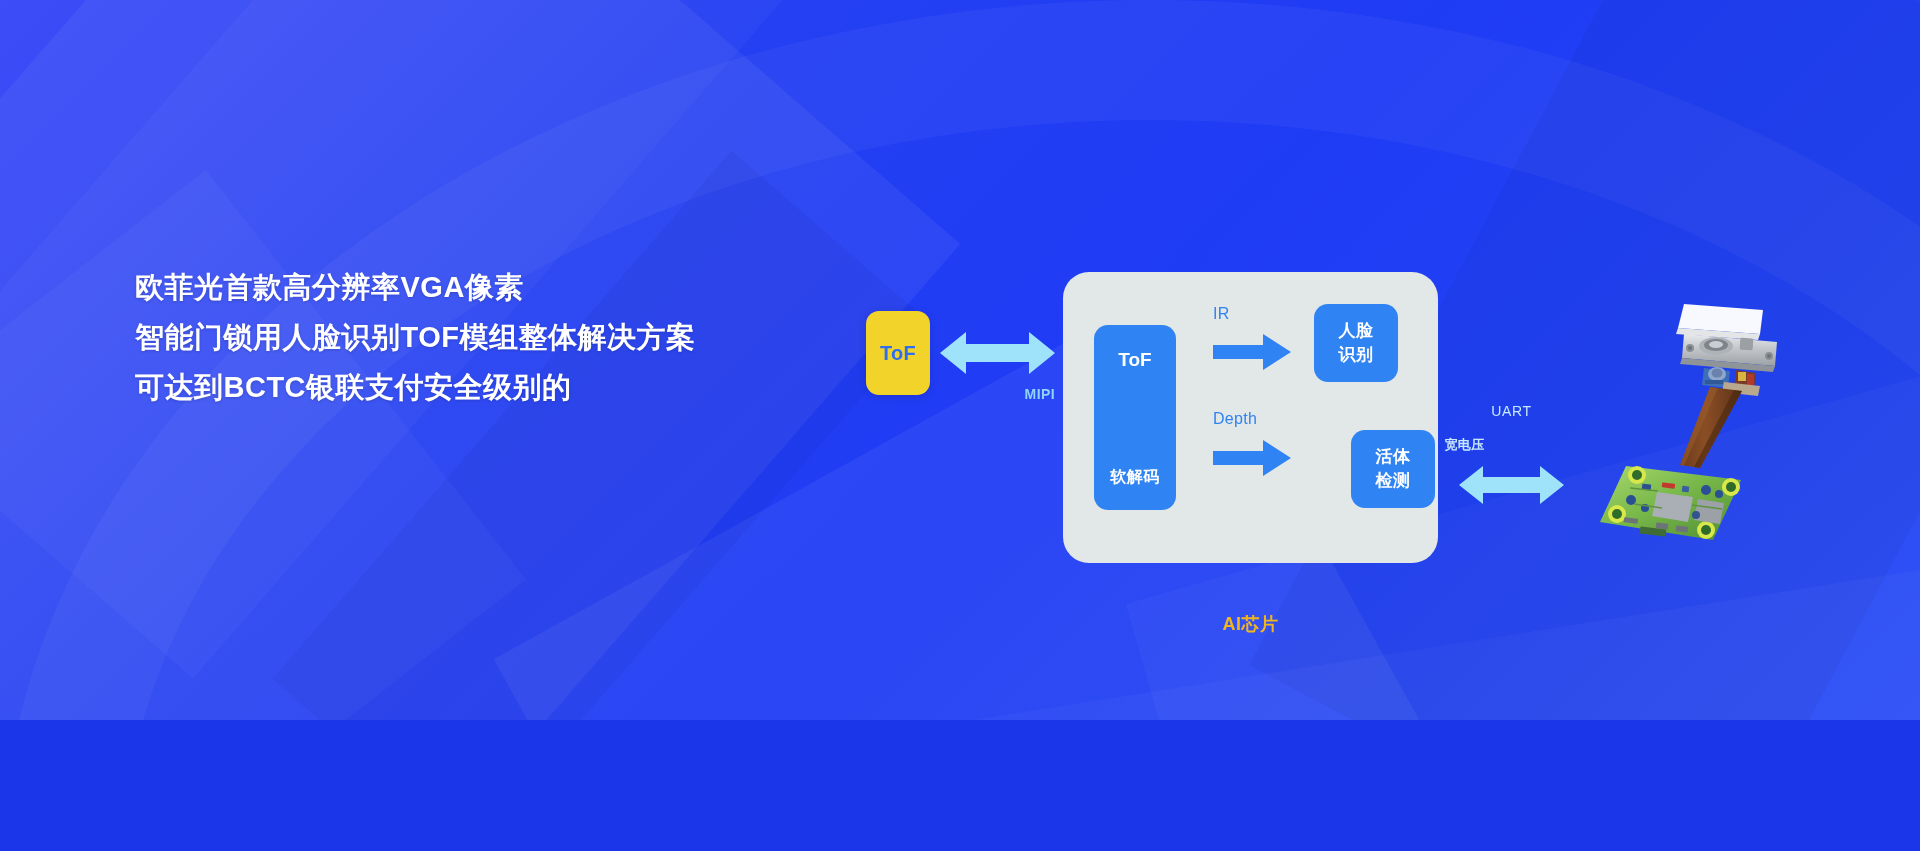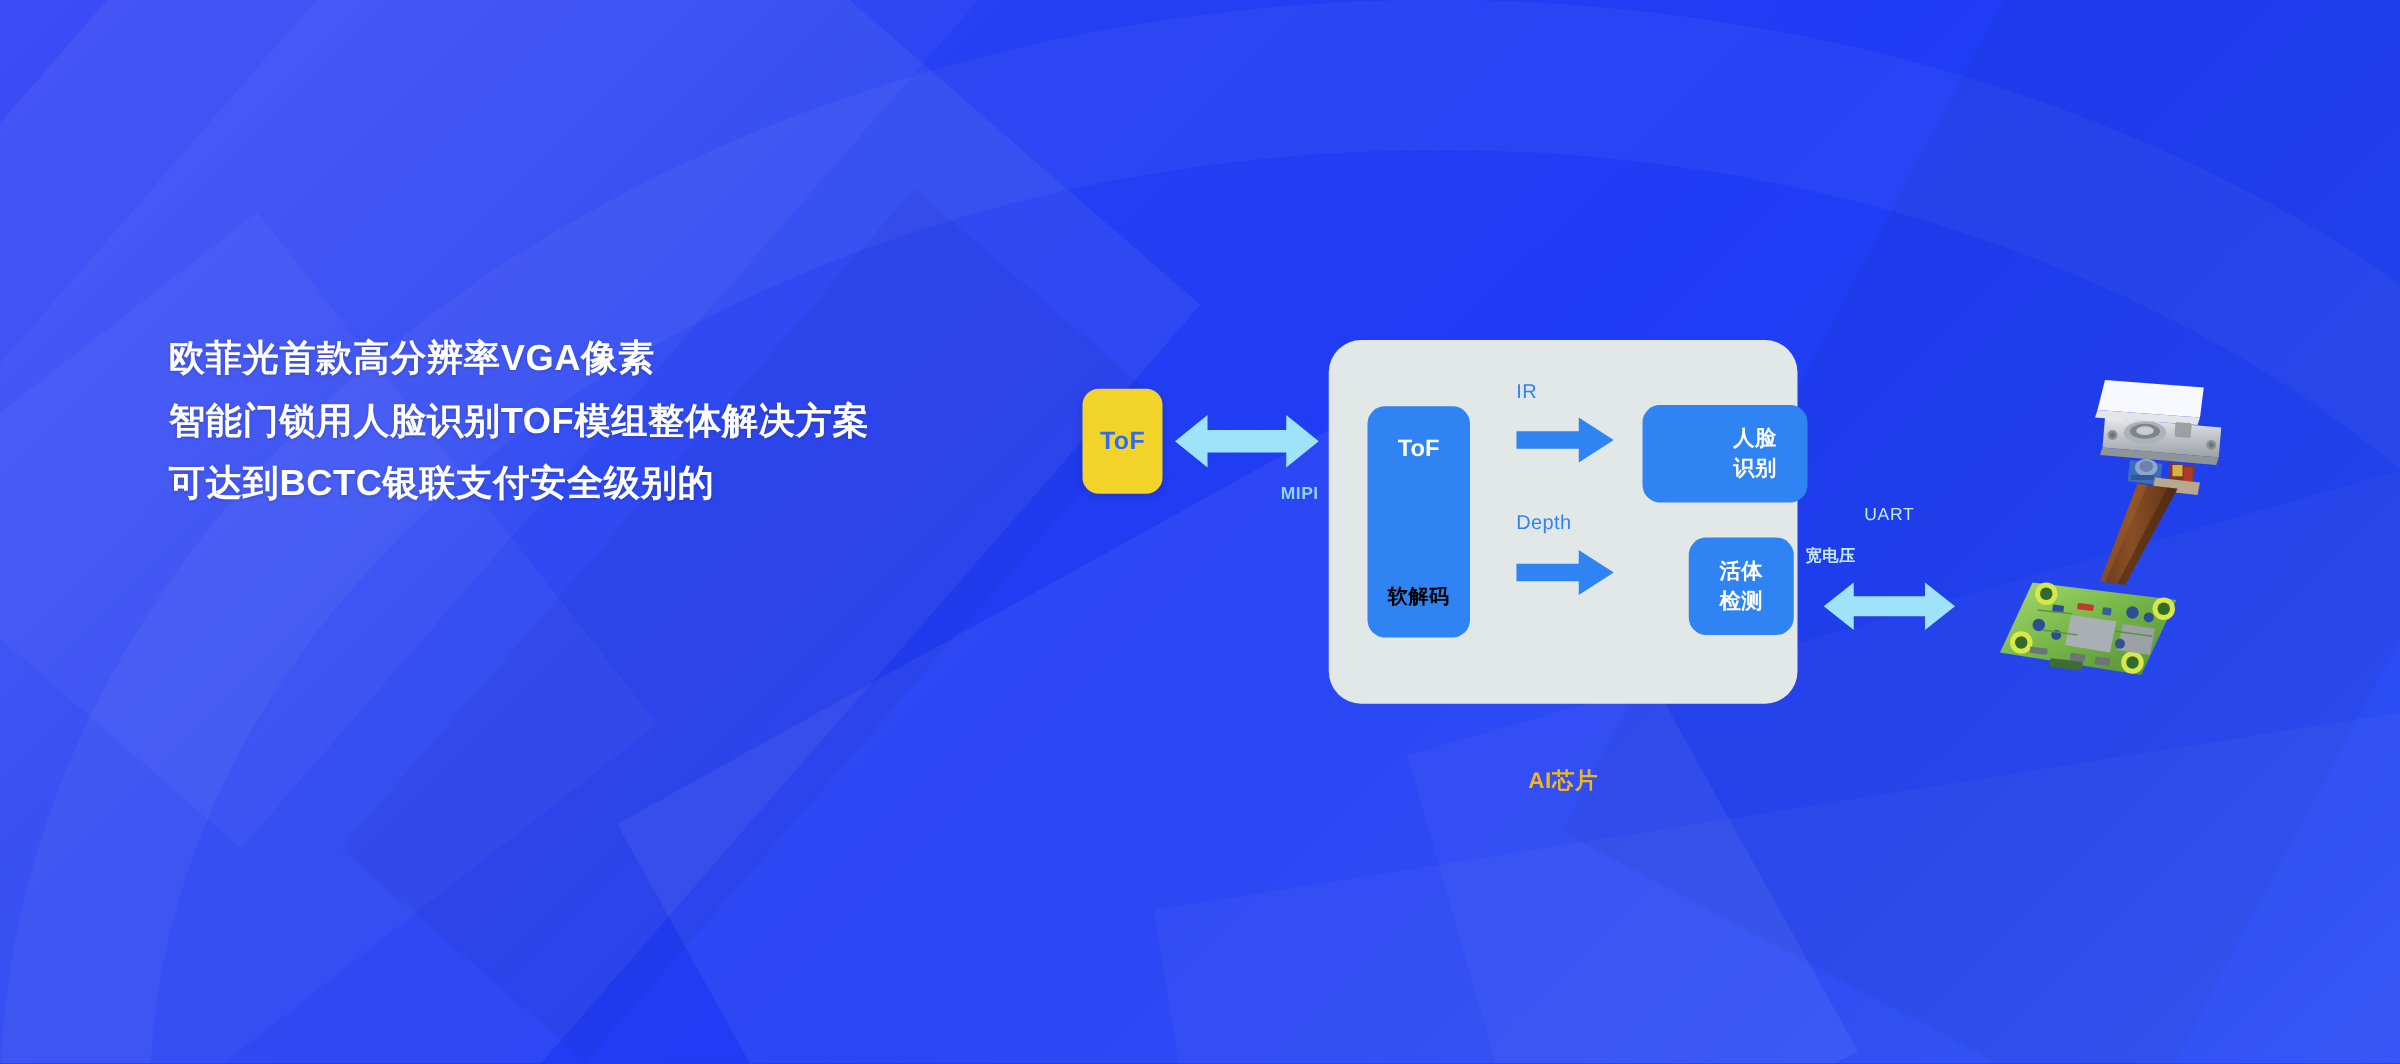--- a/index.html
+++ b/index.html
@@ -11,21 +11,21 @@
     width: 1920px;
     height: 851px;
     overflow: hidden;
     font-family: "Liberation Sans", "DejaVu Sans", sans-serif;
   }
 
   
   #banner {
     position: relative;
     width: 1920px;
-    height: 851px;
+    height: 720px;
     overflow: hidden;
     background: linear-gradient(135deg, #3d4df7 0%, #2440f2 30%, #1f3cf5 55%, #2244f3 80%, #2a4df6 100%);
   }
 
   
   .bg-layer {
     position: absolute;
     inset: 0;
     overflow: hidden;
     pointer-events: none;
@@ -186,21 +186,21 @@
     justify-content: space-between;
     padding: 24px 0 22px;
     box-sizing: border-box;
   }
   .tof-core .t-en {
     color: #fff;
     font-size: 19px;
     font-weight: bold;
   }
   .tof-core .t-cn {
-    color: #000000;
+    color: #ffffff;
     font-size: 16px;
     font-weight: bold;
     letter-spacing: 0.5px;
   }
 
   
   .sig-label {
     position: absolute;
     color: #2f83f2;
     font-size: 16px;
@@ -228,21 +228,21 @@
     display: flex;
     flex-direction: column;
     align-items: center;
     justify-content: center;
     color: #ffffff;
     font-size: 17px;
     font-weight: bold;
     line-height: 24px;
     letter-spacing: 0.5px;
   }
-  .fn-face  { top: 324px; padding-left: 48px; }
+  .fn-face  { top: 304px; }
   .fn-alive { top: 430px; margin-left: 37px; }
 
   
   .uart-arrow {
     position: absolute;
     left: 1459px; top: 464px;
     width: 105px; height: 42px;
   }
   .uart-label {
     position: absolute;

